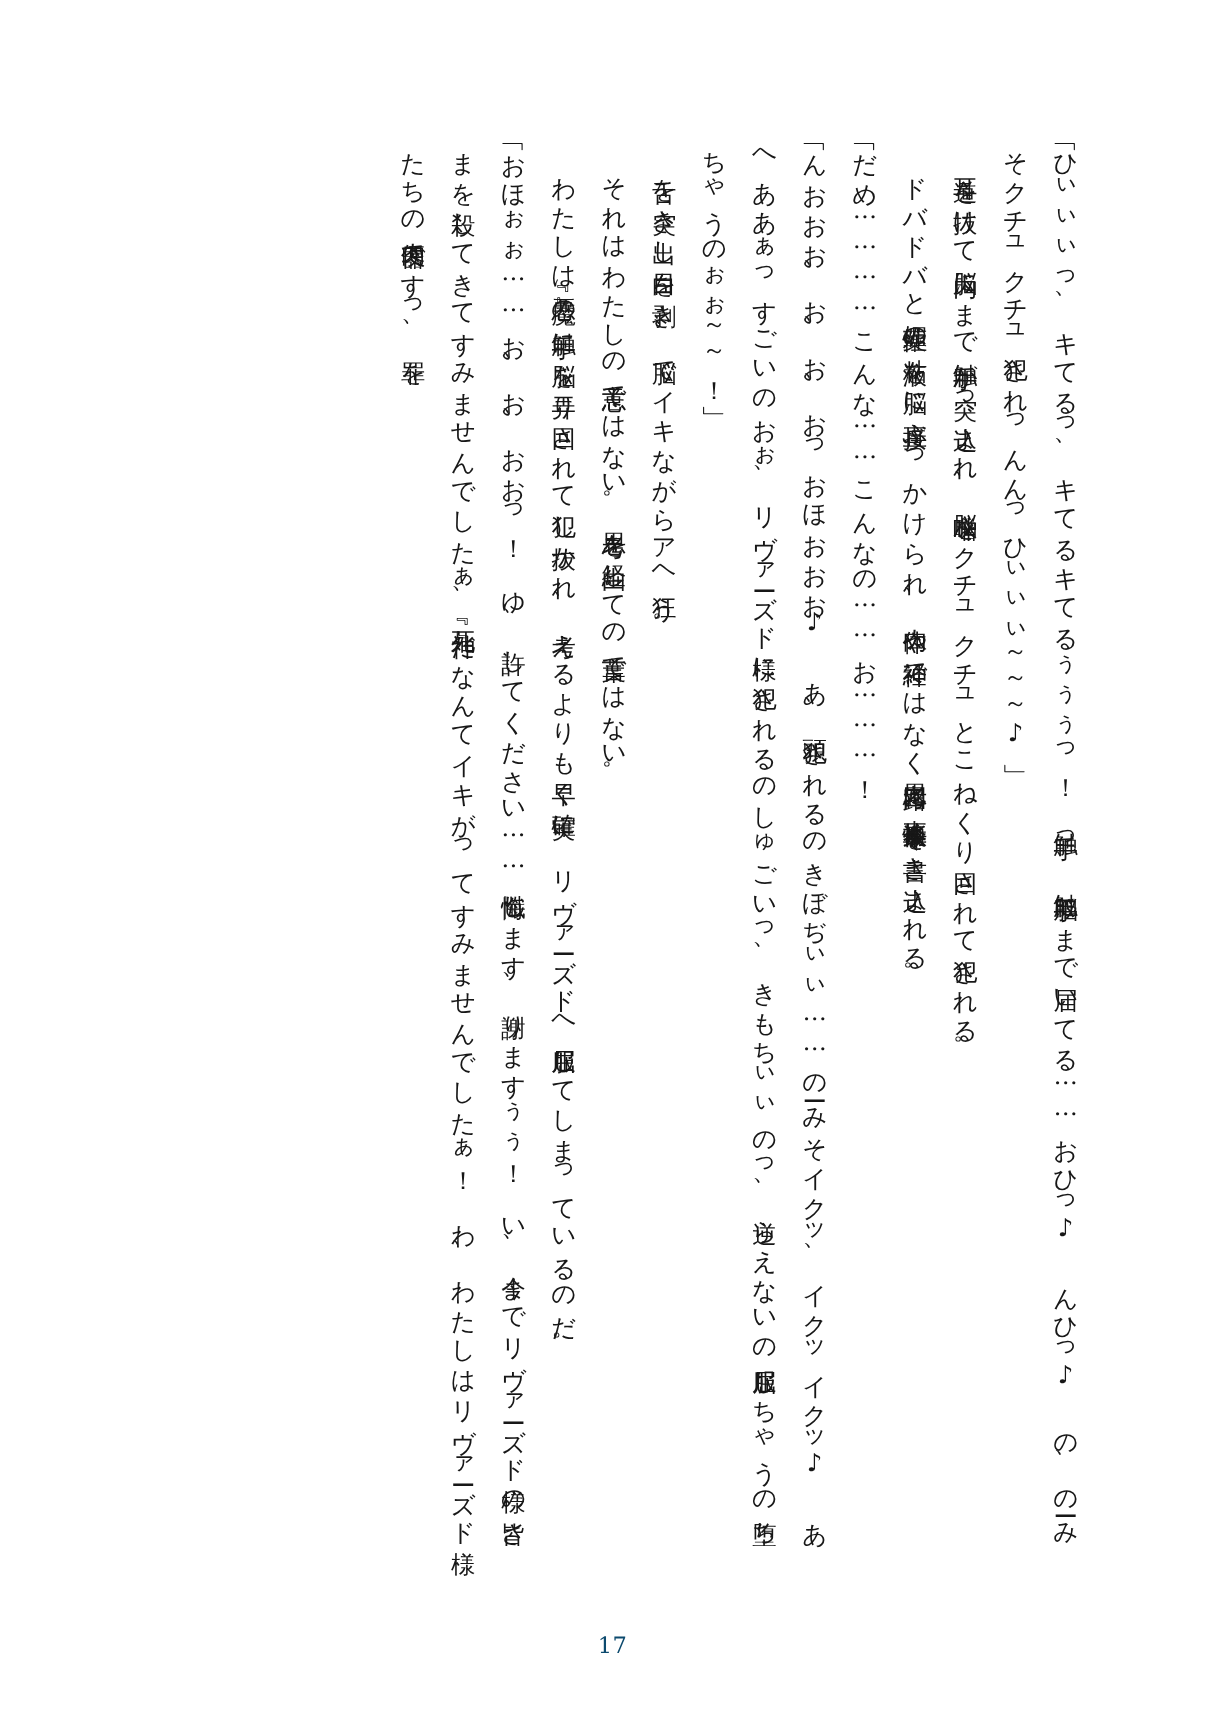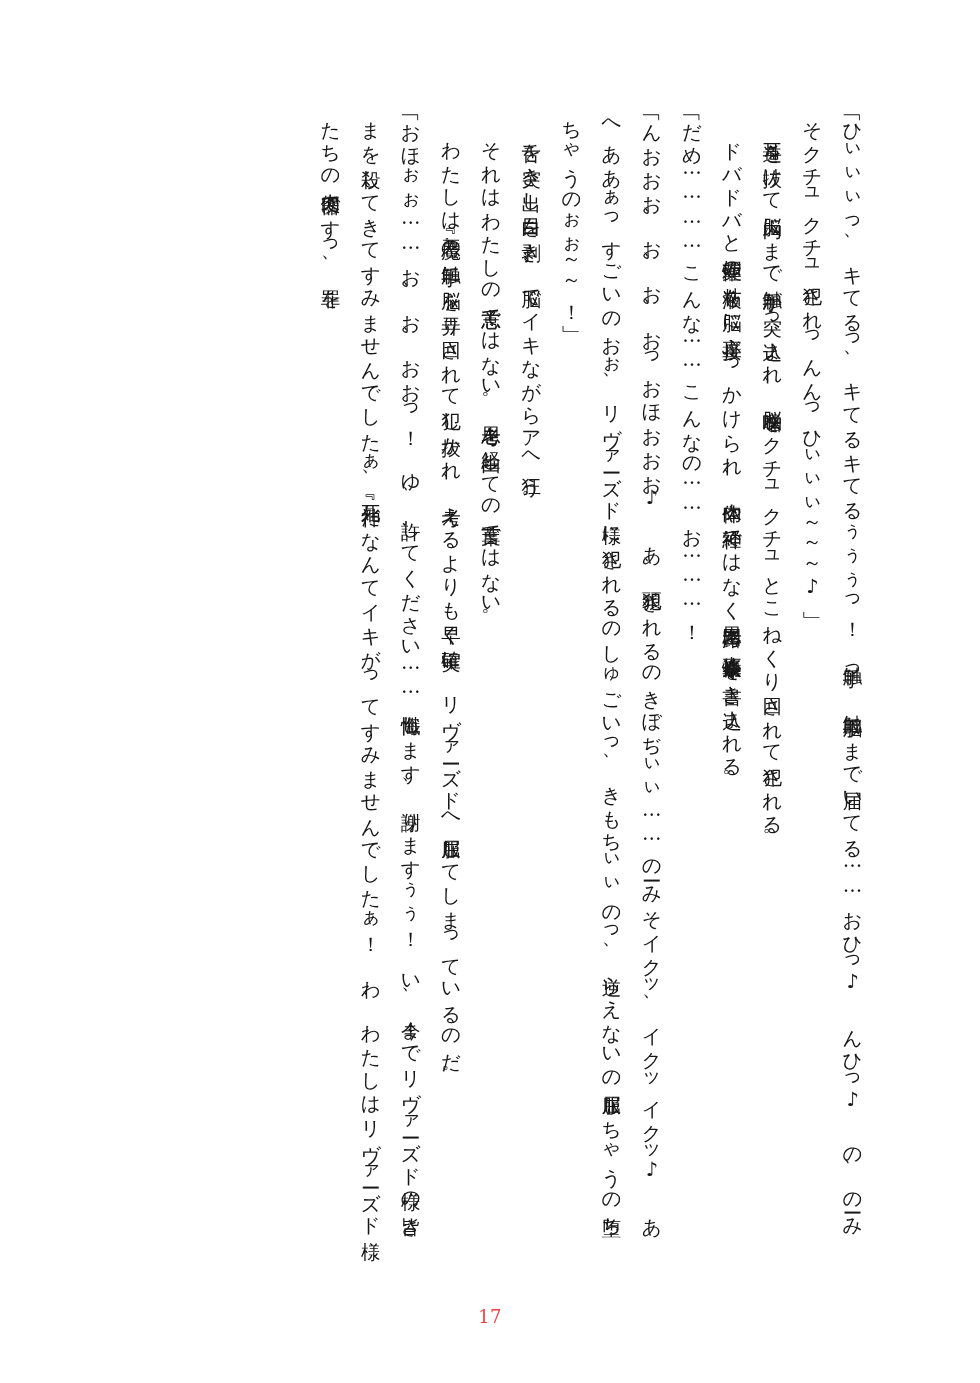--- a/index.html
+++ b/index.html
@@ -42,21 +42,21 @@
     text-indent: 1em;
   }
   .page-number {
     position: absolute;
     left: 0;
     right: 0;
     bottom: 56px;
     text-align: center;
     font-size: 18px;
     font-family: "DejaVu Serif", "Liberation Serif", serif;
-    color: #ef4444;
+    color: #0c4a6e;
     letter-spacing: 0.02em;
   }
 </style>
 </head>
 <body>
 
 <div class="page">
 
   <div class="vtext">
     <p>「ひぃぃぃっ、キてるっ、キてるキてるぅぅぅっ！　触手っ、触手脳にまで届いてる……おひっ♪　んひっ♪　の、のーみそクチュクチュ犯されっんんっひぃぃぃ～～～♪」</p>

